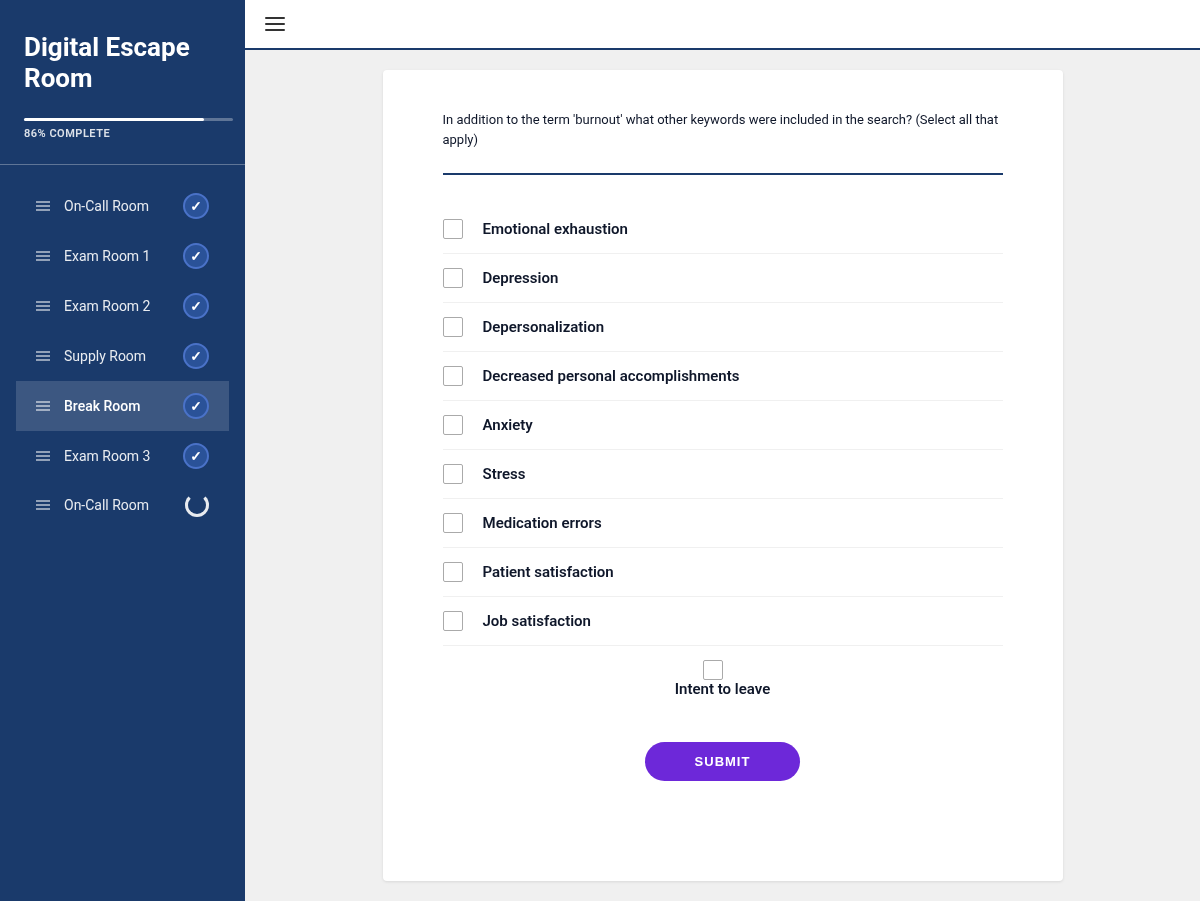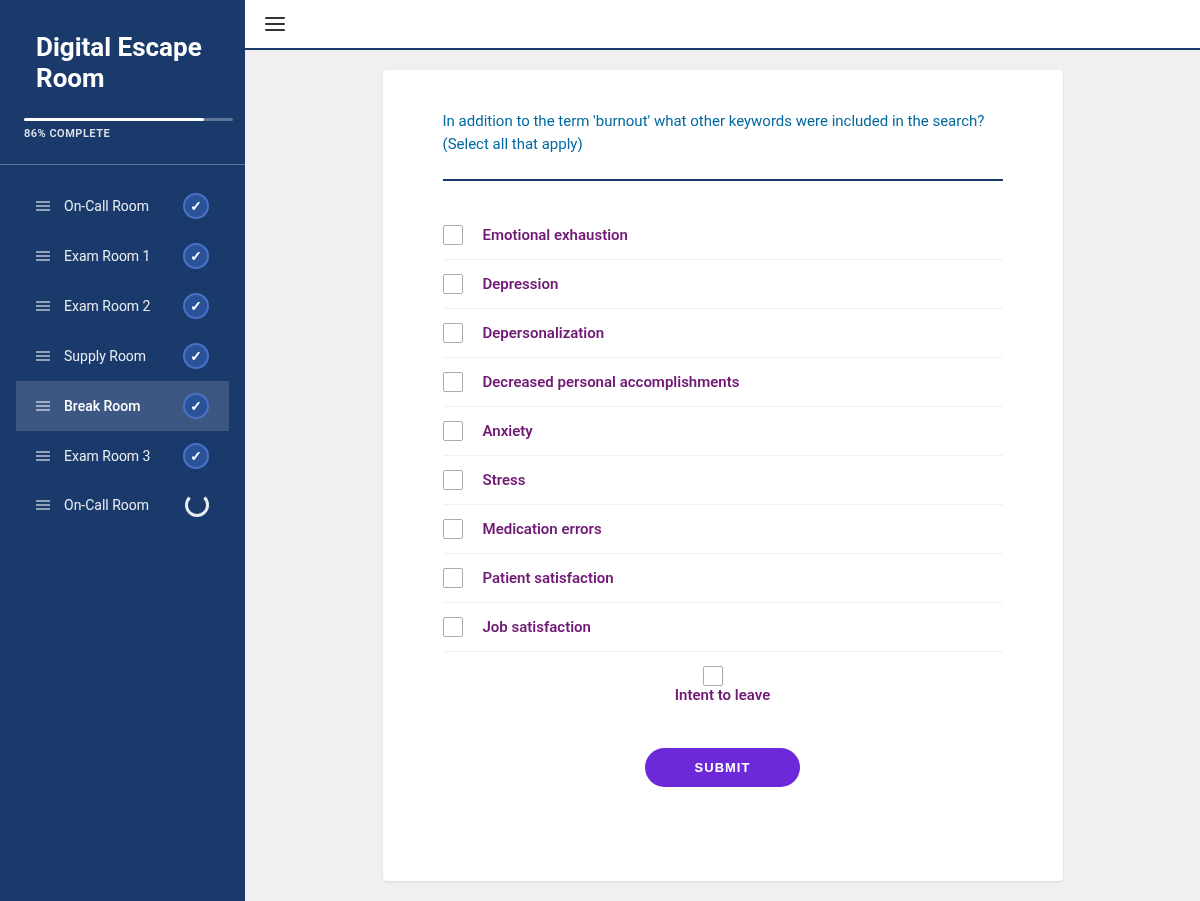--- a/index.html
+++ b/index.html
@@ -22,21 +22,20 @@
       height: 100vh;
       overflow-y: auto;
     }
 
     .sidebar-title {
       font-size: 26px;
       font-weight: 700;
       padding: 32px 24px 16px 24px;
       line-height: 1.2;
       color: white;
-      margin-left: 12px;
     }
 
     .progress-container {
       padding: 8px 12px 16px 24px;
     }
 
     .progress-bar-bg {
       height: 3px;
       background: rgba(255,255,255,0.3);
       border-radius: 2px;
@@ -144,22 +143,22 @@
     .content-card {
       background: white;
       border-radius: 4px;
       width: 100%;
       max-width: 680px;
       padding: 40px 60px 50px 60px;
       box-shadow: 0 1px 3px rgba(0,0,0,0.1);
     }
 
     .question-text {
-      font-size: 15px;
-      color: #0369a1;
+      font-size: 13px;
+      color: #0f172a;
       line-height: 1.5;
       margin-bottom: 24px;
     }
 
     .question-divider {
       border: none;
       border-top: 2px solid #1a3a6b;
       margin-bottom: 30px;
     }
 
@@ -192,21 +191,21 @@
       margin-right: 20px;
       display: flex;
       align-items: center;
       justify-content: center;
       cursor: pointer;
     }
 
     .option-label {
       font-size: 15px;
       font-weight: 600;
-      color: #701a75;
+      color: #0f172a;
     }
 
     .submit-container {
       display: flex;
       justify-content: center;
       margin-top: 30px;
     }
 
     .submit-btn {
       background: #6d28d9;

